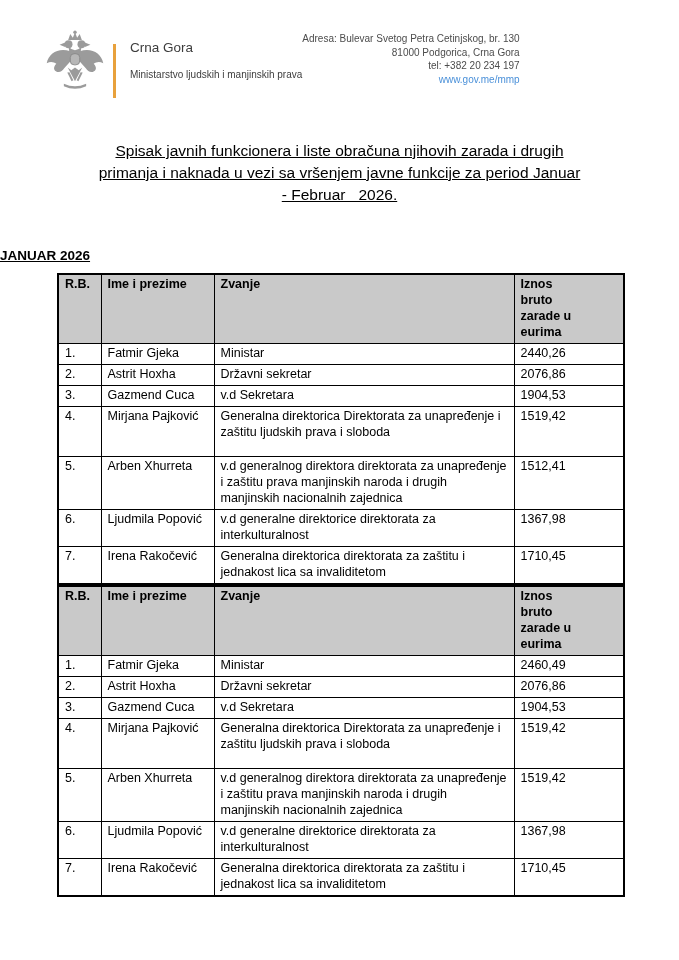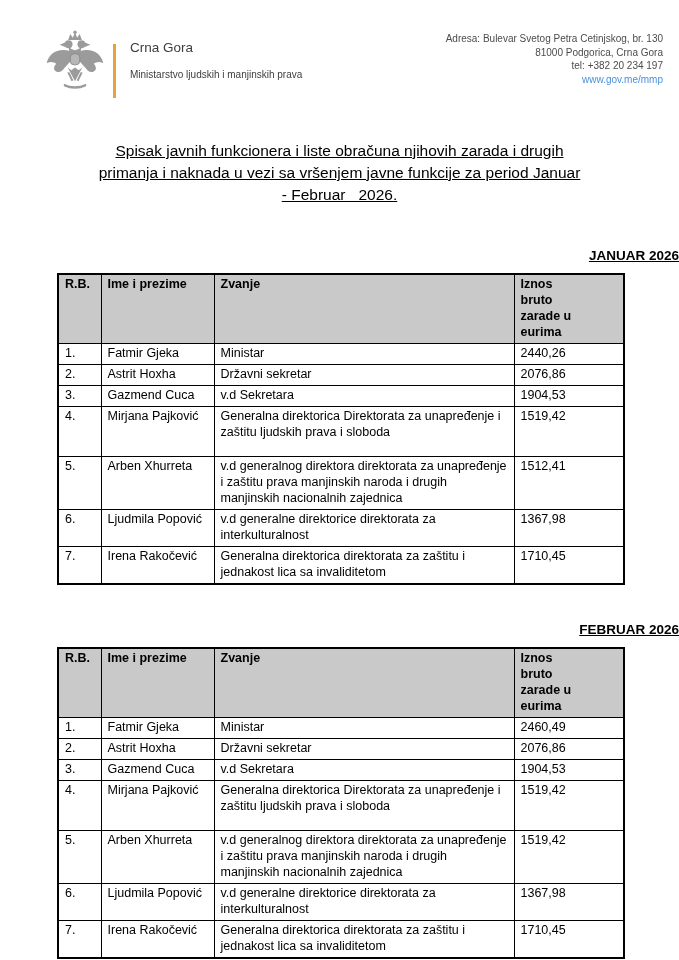--- a/index.html
+++ b/index.html
@@ -13,21 +13,21 @@
     position: relative;
     width: 679px;
     min-height: 960px;
     background: #ffffff;
     overflow: hidden;
   }
 
   
   .letterhead {
     display: flex;
-    justify-content: space-between;
+    justify-content: flex-start;
     align-items: flex-start;
     padding: 26px 16px 0 45px;
   }
   .brand { display: flex; align-items: flex-start; }
   .coat { width: 60px; height: 76px; flex: 0 0 auto; }
   .vbar {
     width: 3px; height: 54px;
     background: #e8a13c;
     margin: 18px 14px 0 8px;
     flex: 0 0 auto;
@@ -58,21 +58,21 @@
     font-weight: normal;
     line-height: 22px;
   }
   .doc-title .title-line {
     text-decoration: underline;
     white-space: pre-wrap;
   }
 
   
   .section-heading {
-    text-align: right;
+    text-align: left;
     font-size: 13.5px;
     font-weight: bold;
     text-decoration: underline;
     line-height: 16px;
   }
   .heading-jan { margin-top: 42px; margin-bottom: 9px; }
   .heading-feb { margin-top: 37px; margin-bottom: 9px; }
 
   
   table.salary {
@@ -210,21 +210,20 @@
           <td>7.</td>
           <td>Irena Rakočević</td>
           <td>Generalna direktorica direktorata za zaštitu i jednakost lica sa invaliditetom</td>
           <td>1710,45</td>
         </tr>
       </tbody>
     </table>
   </section>
 
   <section>
-    <h2 class="section-heading heading-feb">FEBRUAR 2026</h2>
     <table class="salary">
       <colgroup>
           <col class="c-rb">
           <col class="c-name">
           <col class="c-title">
           <col class="c-amount">
         </colgroup>
       <thead>
         <tr>
           <th>R.B.</th>

